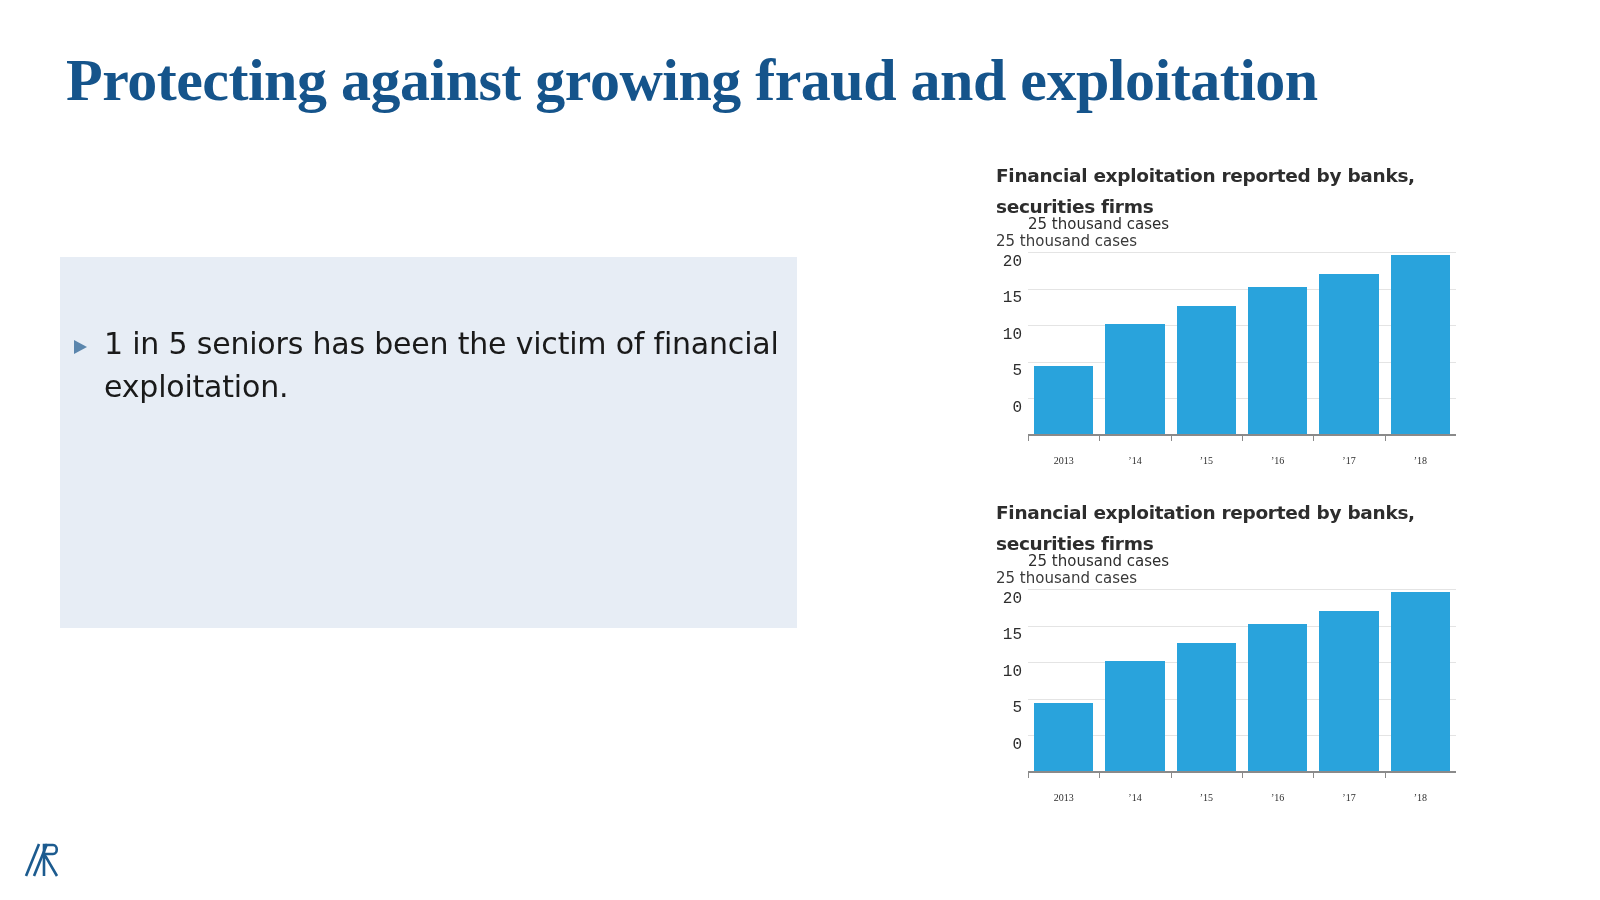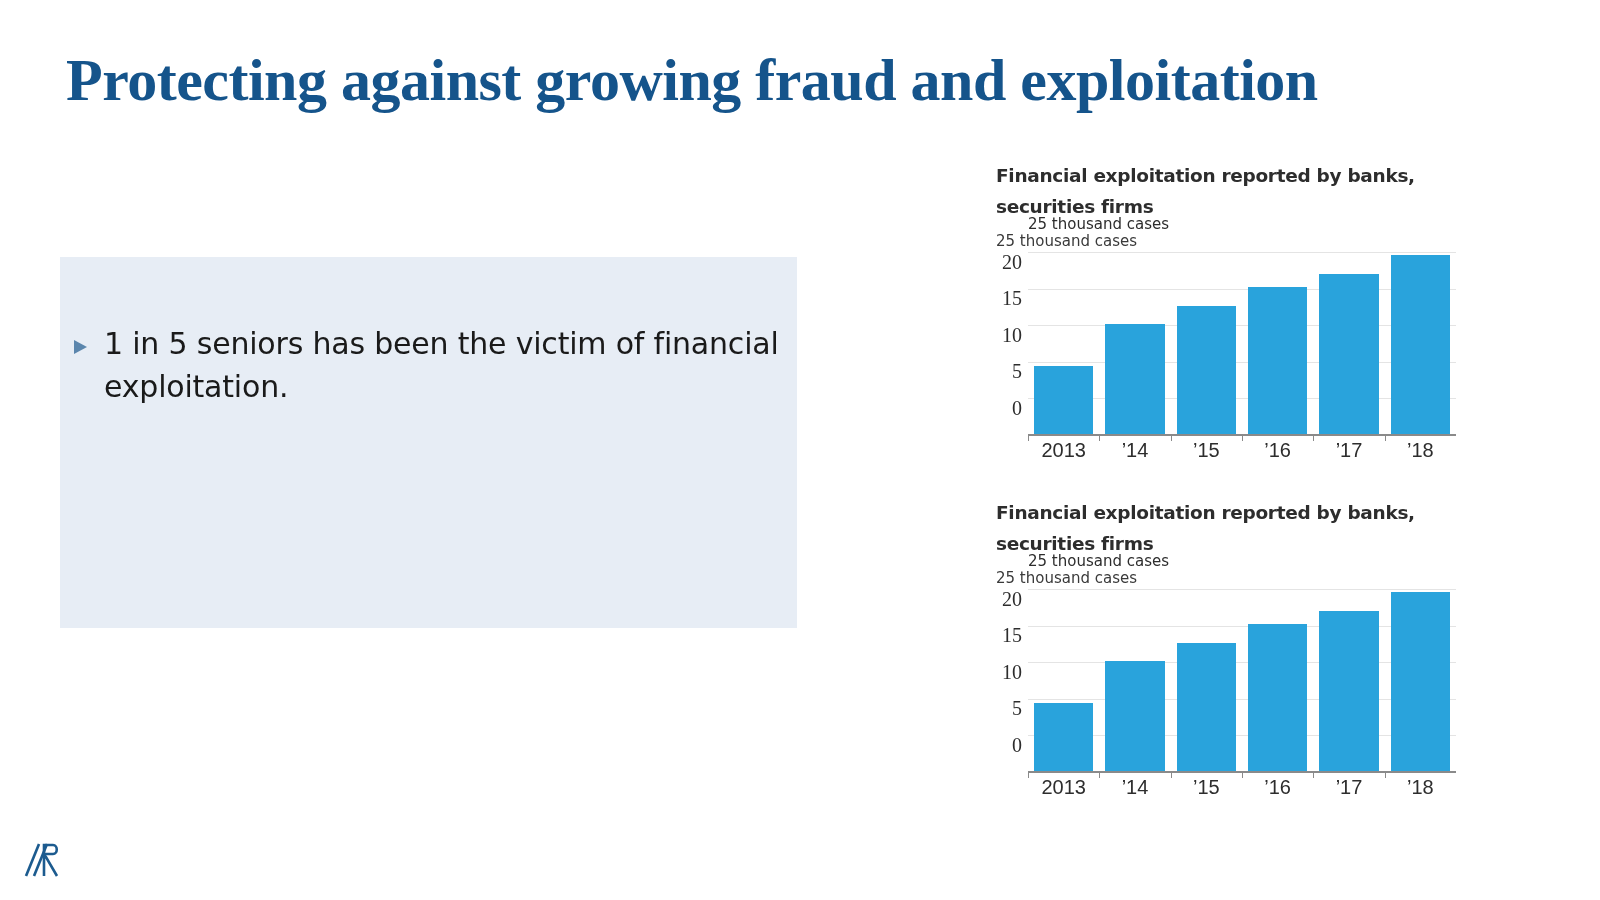--- a/index.html
+++ b/index.html
@@ -125,22 +125,22 @@
     right: 0;
     bottom: 0;
     height: 2px;
     background: #8a8a8a;
   }
   .ytick {
     position: absolute;
     right: 100%;
     margin-right: 6px;
     transform: translateY(-100%);
-    font-family: Liberation Serif, serif;
-    font-size: 20px;
+    font-family: Liberation Mono, monospace;
+    font-size: 16px;
     color: #2d2d2d;
     white-space: nowrap;
     line-height: 18px;
   }
   .ytick-top {
     position: absolute;
     left: 0;
     transform: translateY(-100%);
     font-family: "DejaVu Sans", sans-serif;
     font-size: 15px;
@@ -172,24 +172,24 @@
     left: 32px;
     right: 0;
     bottom: 0;
     height: 23px;
     display: flex;
   }
   .xtick-slot {
     flex: 1 1 0;
     position: relative;
     text-align: center;
-    font-family: Liberation Sans, sans-serif;
-    font-size: 20px;
+    font-family: Liberation Serif, serif;
+    font-size: 10px;
     color: #2d2d2d;
-    padding-top: 3px;
+    padding-top: 19px;
   }
   .xtick-slot::before {
     content: "";
     position: absolute;
     top: 0;
     left: 0;
     width: 1px;
     height: 5px;
     background: #8a8a8a;
   }

